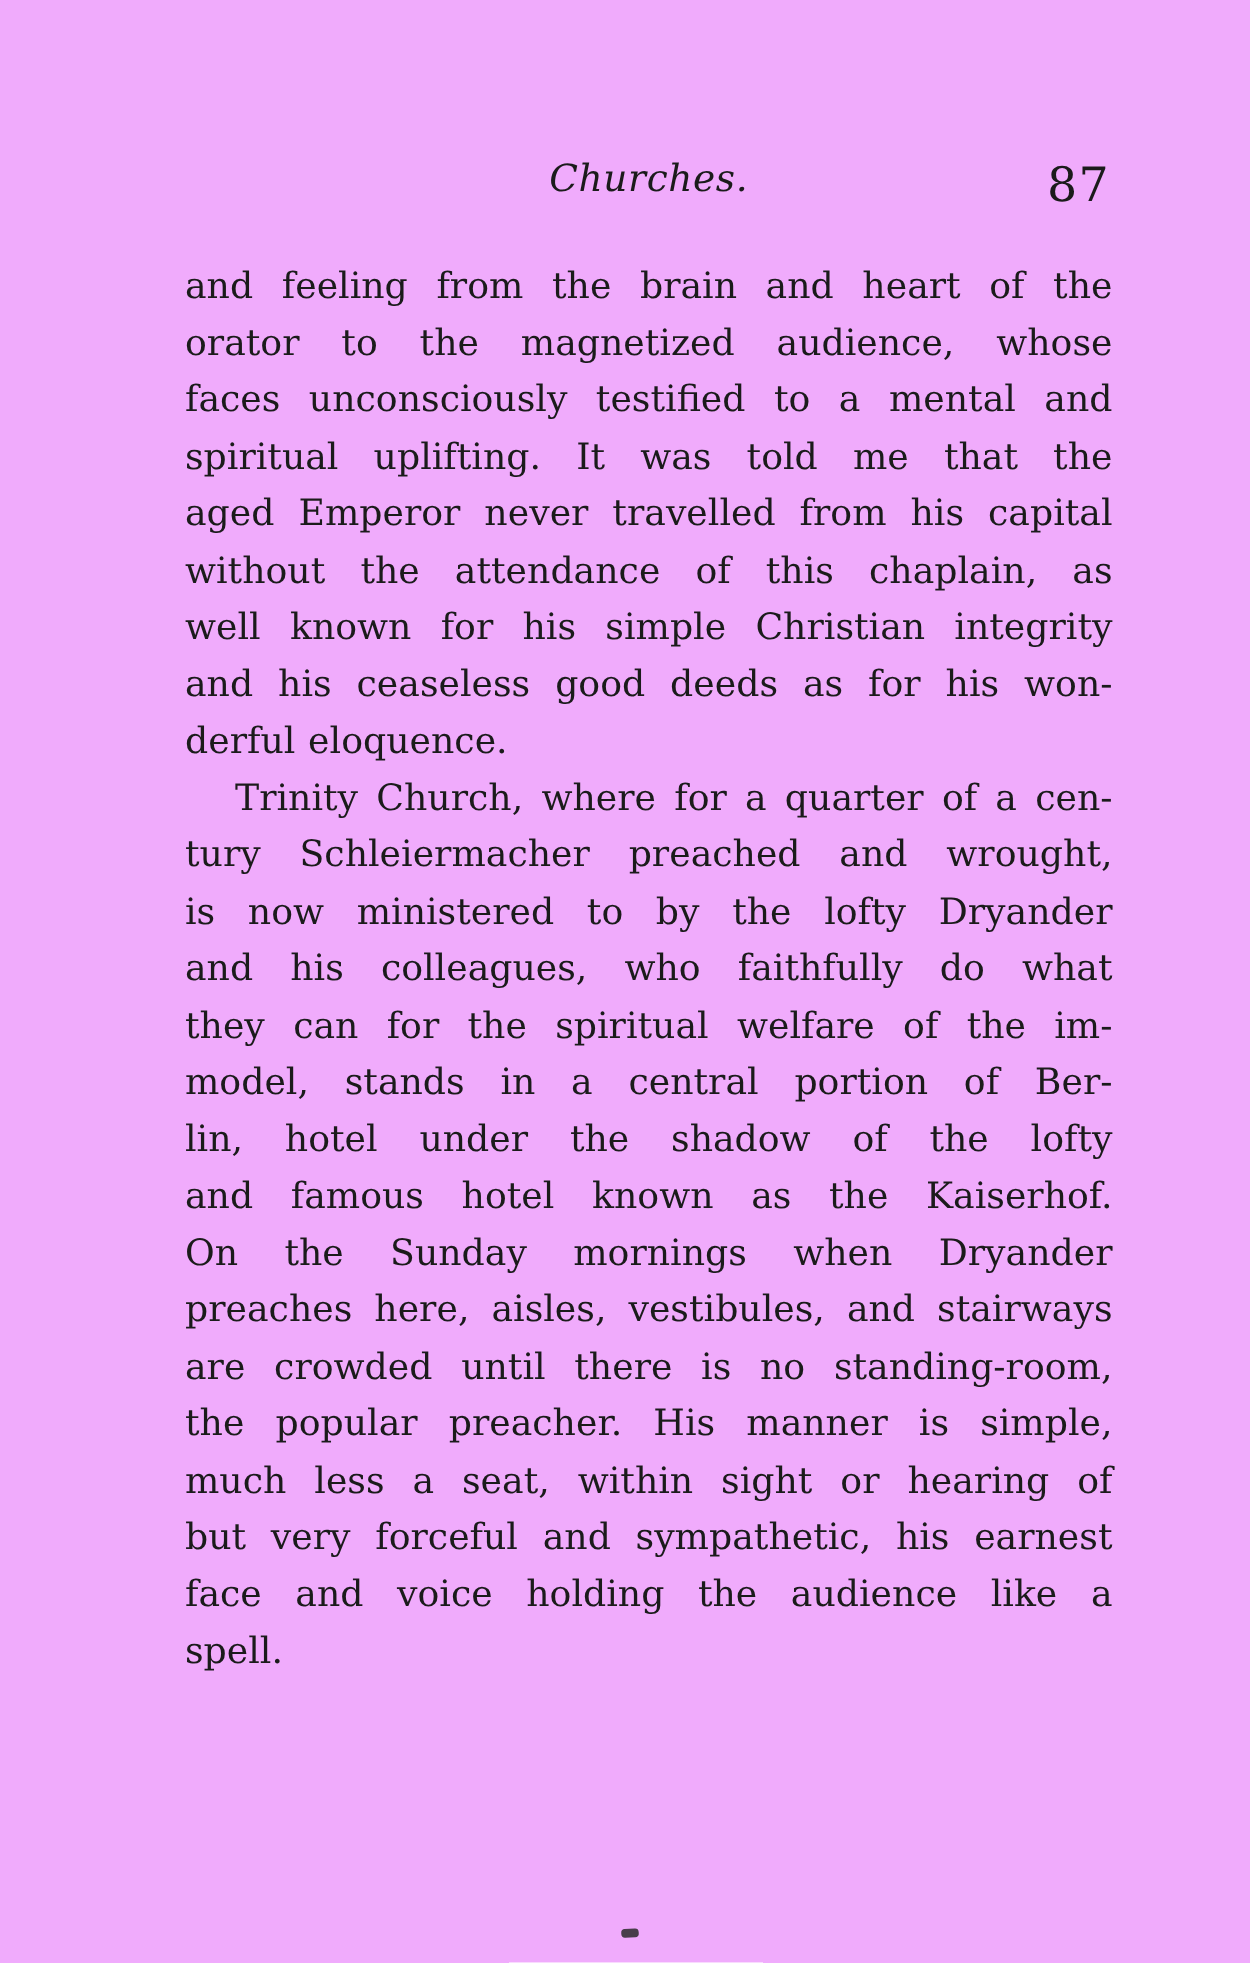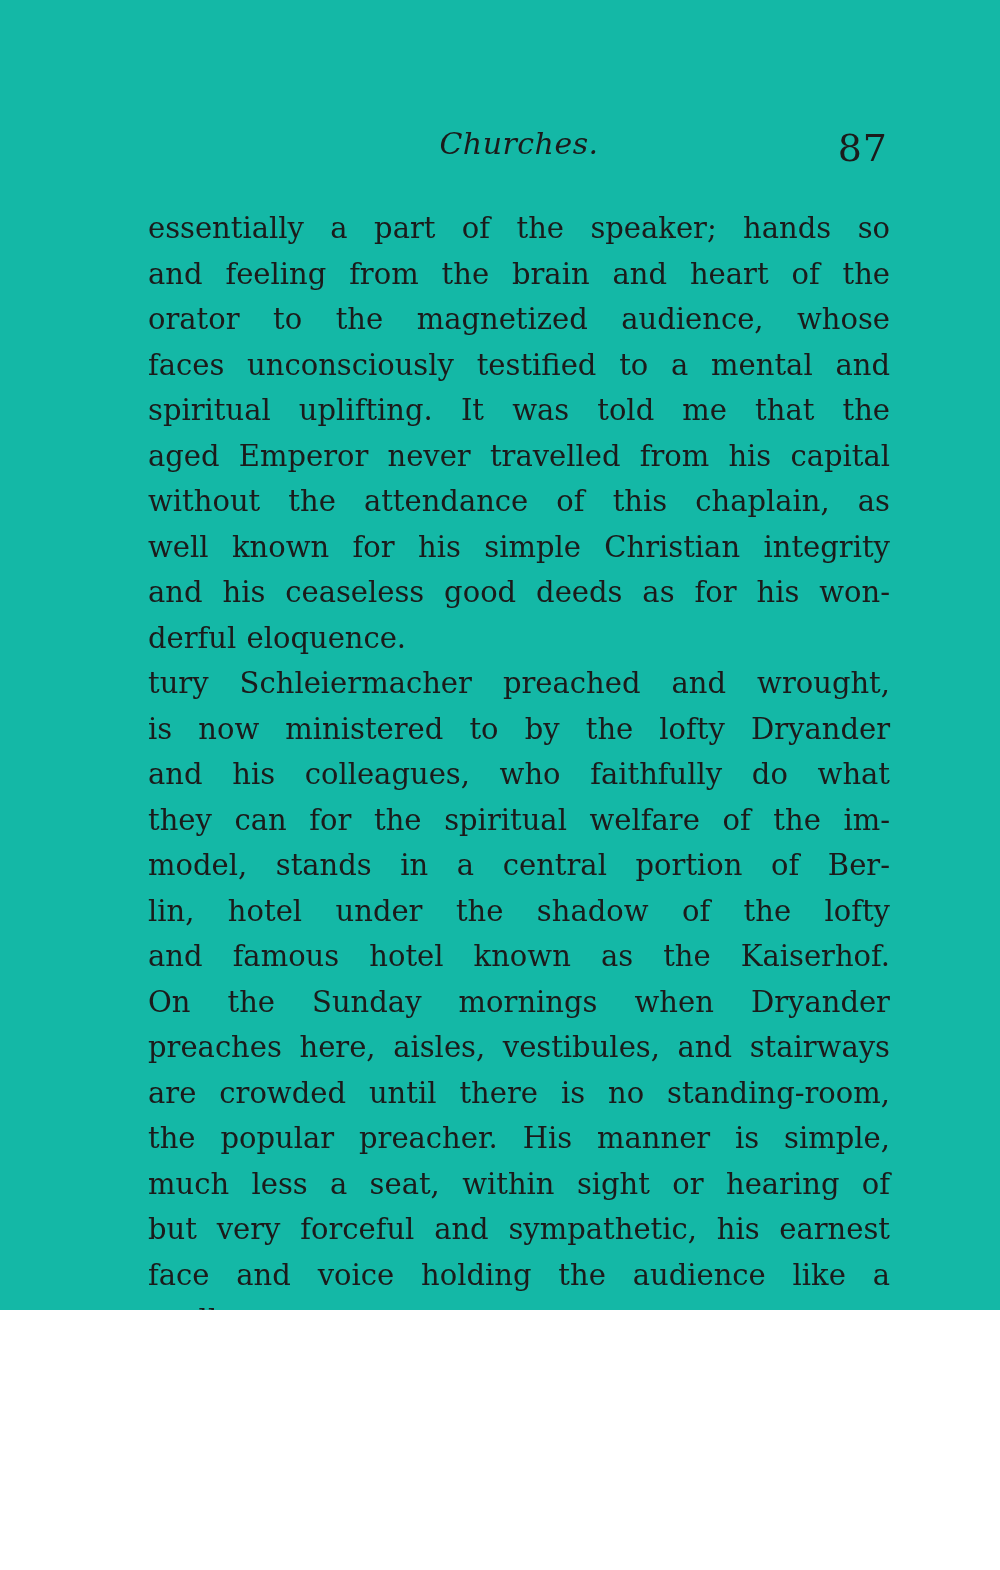--- a/index.html
+++ b/index.html
@@ -3,22 +3,22 @@
 <meta charset="utf-8">
 <style>
   html, body {
     margin: 0;
     padding: 0;
     background: #ffffff;
   }
   .page {
     position: relative;
     width: 1000px;
-    height: 1310px;
-    background: #14b8a6;
+    height: 1570px;
+    background: #f0abfc;
     color: #1b1b1b;
     font-family: "DejaVu Serif", "Liberation Serif", serif;
     overflow: hidden;
   }
   .content {
     position: absolute;
     left: 148px;
     top: 126px;
     width: 742px;
   }
@@ -78,32 +78,32 @@
 <body>
 
 <div class="page">
   <div class="content">
     <div class="page-header">
       <span class="running-title">Churches.</span>
       <span class="page-number">87</span>
     </div>
     <div class="text-block">
         <div class="paragraph">
-          <div class="line">essentially a part of the speaker; hands so</div>
           <div class="line">and feeling from the brain and heart of the</div>
           <div class="line">orator to the magnetized audience, whose</div>
           <div class="line">faces unconsciously testified to a mental and</div>
           <div class="line">spiritual uplifting. It was told me that the</div>
           <div class="line">aged Emperor never travelled from his capital</div>
           <div class="line">without the attendance of this chaplain, as</div>
           <div class="line">well known for his simple Christian integrity</div>
           <div class="line">and his ceaseless good deeds as for his won-</div>
           <div class="line last">derful eloquence.</div>
         </div>
         <div class="paragraph">
+          <div class="line indent">Trinity Church, where for a quarter of a cen-</div>
           <div class="line">tury Schleiermacher preached and wrought,</div>
           <div class="line">is now ministered to by the lofty Dryander</div>
           <div class="line">and his colleagues, who faithfully do what</div>
           <div class="line">they can for the spiritual welfare of the im-</div>
           <div class="line">model, stands in a central portion of Ber-</div>
           <div class="line">lin, hotel under the shadow of the lofty</div>
           <div class="line">and famous hotel known as the Kaiserhof.</div>
           <div class="line">On the Sunday mornings when Dryander</div>
           <div class="line">preaches here, aisles, vestibules, and stairways</div>
           <div class="line">are crowded until there is no standing-room,</div>

